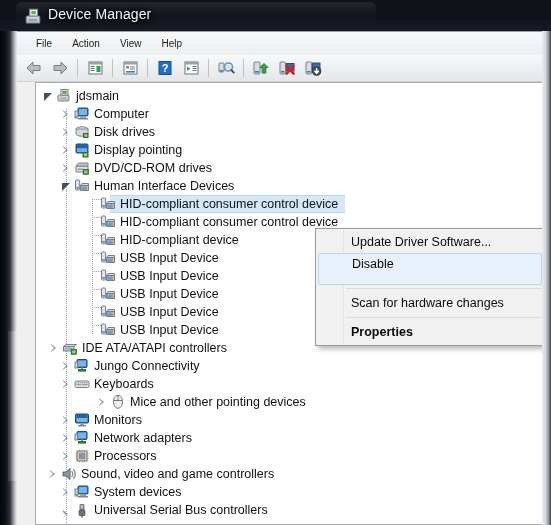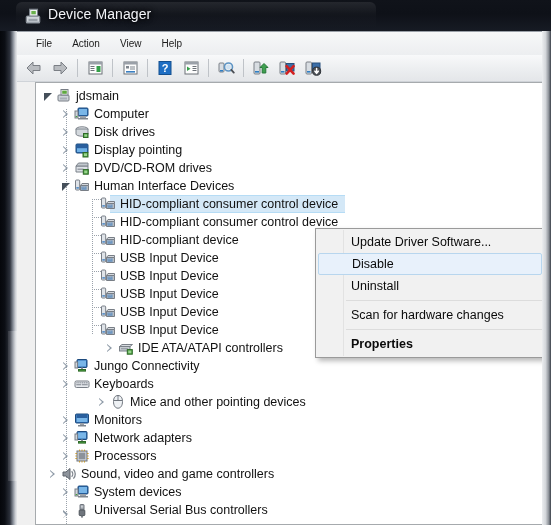--- a/index.html
+++ b/index.html
@@ -239,21 +239,21 @@
     cursor: default;
     white-space: nowrap;
   }
   .ctx-item.bold { font-weight: bold; }
   .ctx-item.hi {
     background: #e8f1fb;
     border: 1px solid #b8d6ee;
     border-radius: 2px;
     margin: 0 2px;
     padding-left: 33px;
-    height: 22px;
+    height: 32px;
     line-height: 20px;
   }
   .ctx-sep {
     position: relative;
     height: 1px;
     background: #dcdcdc;
     margin: 3px 2px 3px 30px;
     z-index: 2;
   }
 </style>
@@ -595,21 +595,21 @@
                   <path d="M6.5 7.5 L8 5.5 L14.5 5.5 L14.5 7.5 Z" fill="#d5d9de" stroke="#787e86"></path>
                   <rect x="7.4" y="8.6" width="1.3" height="1.1" fill="#3f7fc0"></rect>
                   <rect x="9.3" y="8.6" width="1.3" height="1.1" fill="#3f7fc0"></rect>
                   <rect x="11.2" y="8.6" width="1.3" height="1.1" fill="#3f7fc0"></rect>
                   <rect x="7.4" y="10.4" width="5.2" height="1.1" fill="#3f7fc0"></rect>
                 </svg></span>
               <span class="label">USB Input Device</span>
             </div>
           </div>
           <div class="row">
-            <div class="content" style="padding-left: 26px; margin-left: 44px;">
+            <div class="content" style="padding-left: 14px;">
               <span class="exp closed"></span>
               <span class="ico"><svg width="16" height="16" viewBox="0 0 16 16">
                   <path d="M1.5 6.5 L12 6.5 L14.5 4.5 L4 4.5 Z" fill="#d7dbe0" stroke="#7b8189"></path>
                   <rect x="1.5" y="6.5" width="10.5" height="4.5" fill="#c6cbd1" stroke="#7b8189"></rect>
                   <rect x="3" y="8" width="7" height="1.3" fill="#9aa0a8"></rect>
                   <rect x="9.3" y="9.6" width="5" height="4.6" fill="#4a9e3f" stroke="#2e6a28"></rect>
                   <rect x="10.3" y="10.6" width="3" height="2.6" fill="#9ad48f"></rect>
                 </svg></span>
               <span class="label">IDE ATA/ATAPI controllers</span>
             </div>
@@ -753,21 +753,20 @@
           <div class="hline" style="left: 56px; top: 220px; width: 14px;"></div>
           <div class="hline" style="left: 56px; top: 238px; width: 14px;"></div>
         </div>
     </div>
 
     <div id="ctxmenu">
       <div id="ctx-gutter"></div>
       <div id="ctx-items">
           <div class="ctx-item">Update Driver Software...</div>
           <div class="ctx-item hi">Disable</div>
-          <div class="ctx-item">Uninstall</div>
           <div class="ctx-sep"></div>
           <div class="ctx-item">Scan for hardware changes</div>
           <div class="ctx-sep"></div>
           <div class="ctx-item bold">Properties</div>
         </div>
     </div>
 
   </div>
 </div>
 

